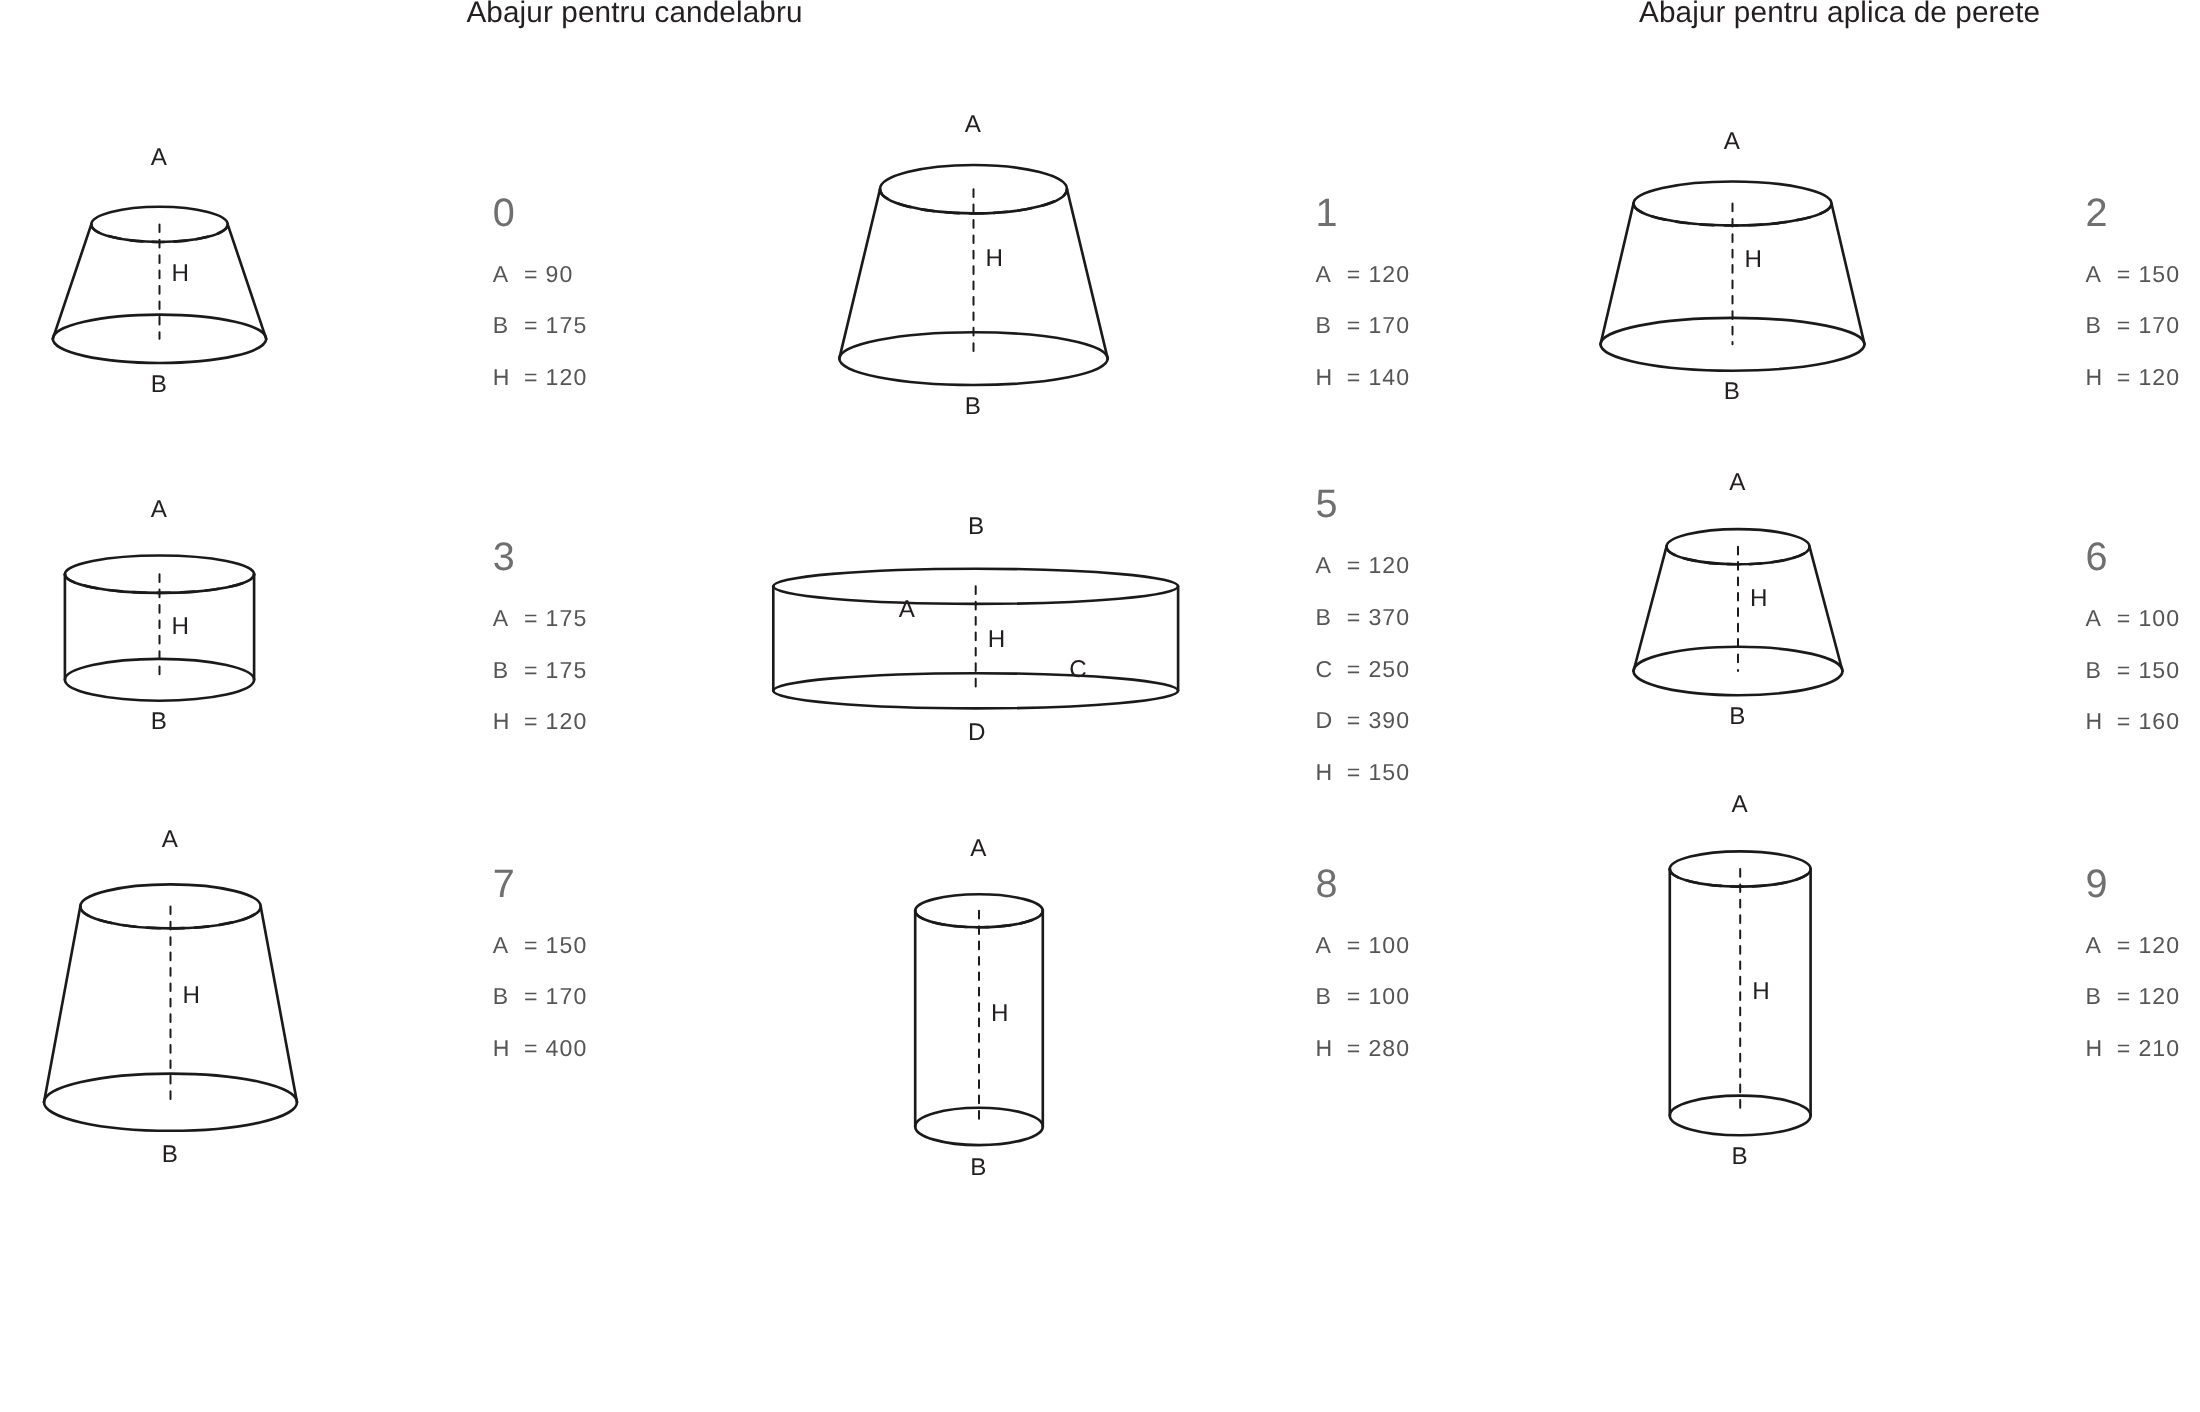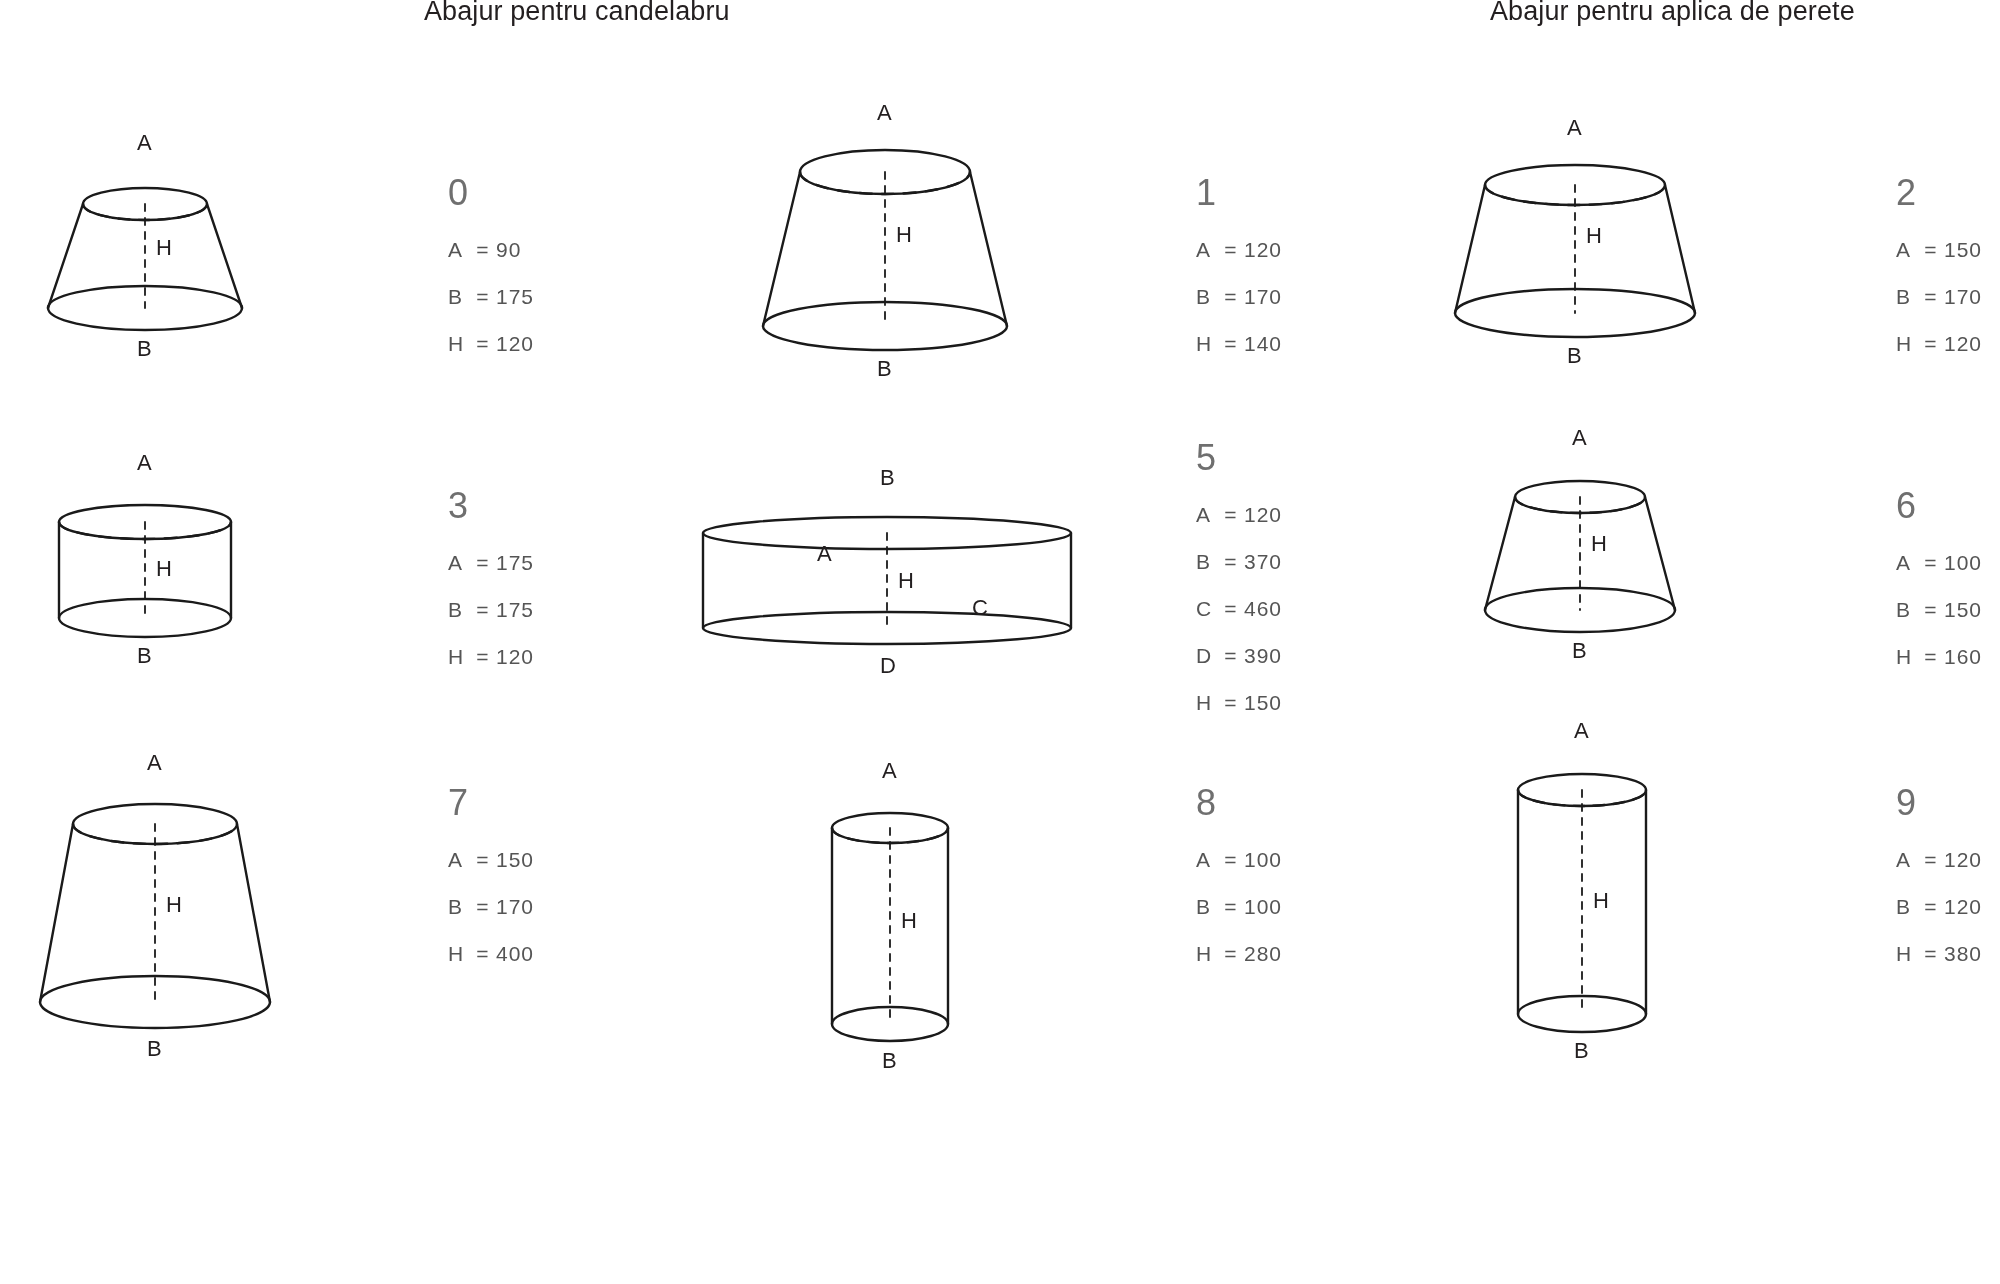--- a/index.html
+++ b/index.html
@@ -218,21 +218,21 @@
   </div>
   <div class="spec" style="left:496px;top:0px;">
     <div class="num">5</div>
     <div class="row">
       <span class="k">A</span><span class="eq">=</span><span class="v">120</span>
     </div>
     <div class="row">
       <span class="k">B</span><span class="eq">=</span><span class="v">370</span>
     </div>
     <div class="row">
-      <span class="k">C</span><span class="eq">=</span><span class="v">460</span>
+      <span class="k">C</span><span class="eq">=</span><span class="v">250</span>
     </div>
     <div class="row">
       <span class="k">D</span><span class="eq">=</span><span class="v">390</span>
     </div>
     <div class="row">
       <span class="k">H</span><span class="eq">=</span><span class="v">150</span>
     </div>
   </div>
 </div>
 
@@ -344,18 +344,18 @@
   </div>
   <div class="spec" style="left:496px;top:55px;">
     <div class="num">9</div>
     <div class="row">
       <span class="k">A</span><span class="eq">=</span><span class="v">120</span>
     </div>
     <div class="row">
       <span class="k">B</span><span class="eq">=</span><span class="v">120</span>
     </div>
     <div class="row">
-      <span class="k">H</span><span class="eq">=</span><span class="v">380</span>
+      <span class="k">H</span><span class="eq">=</span><span class="v">210</span>
     </div>
   </div>
 </div>
 
 </div>
 
 </body></html>

